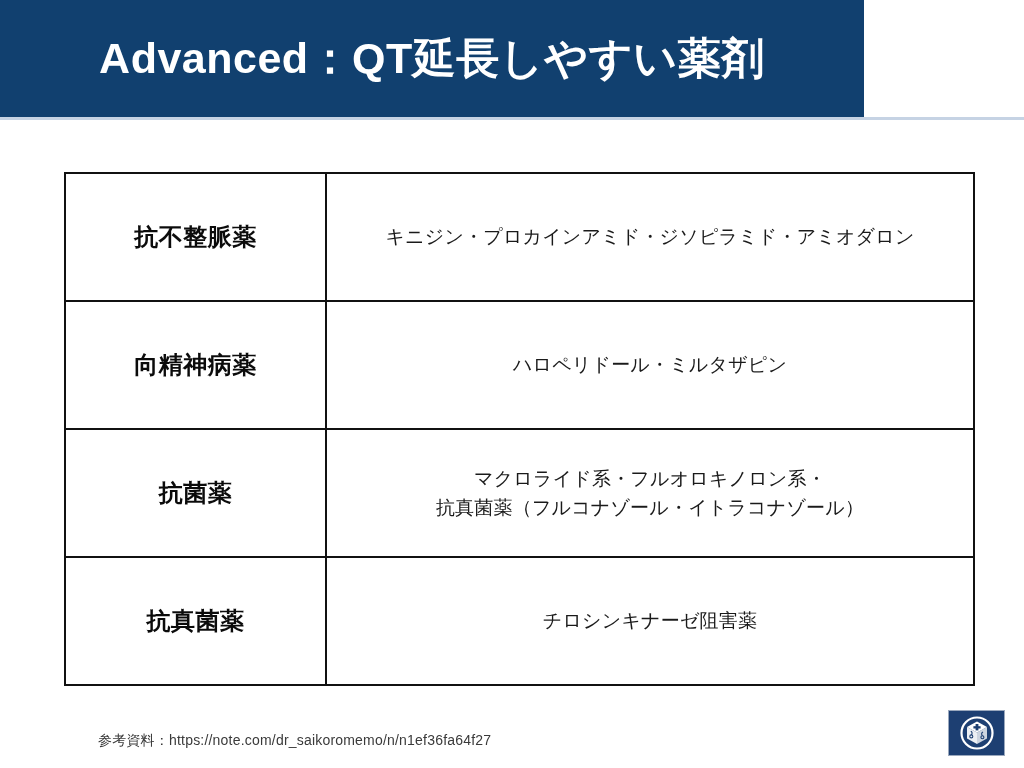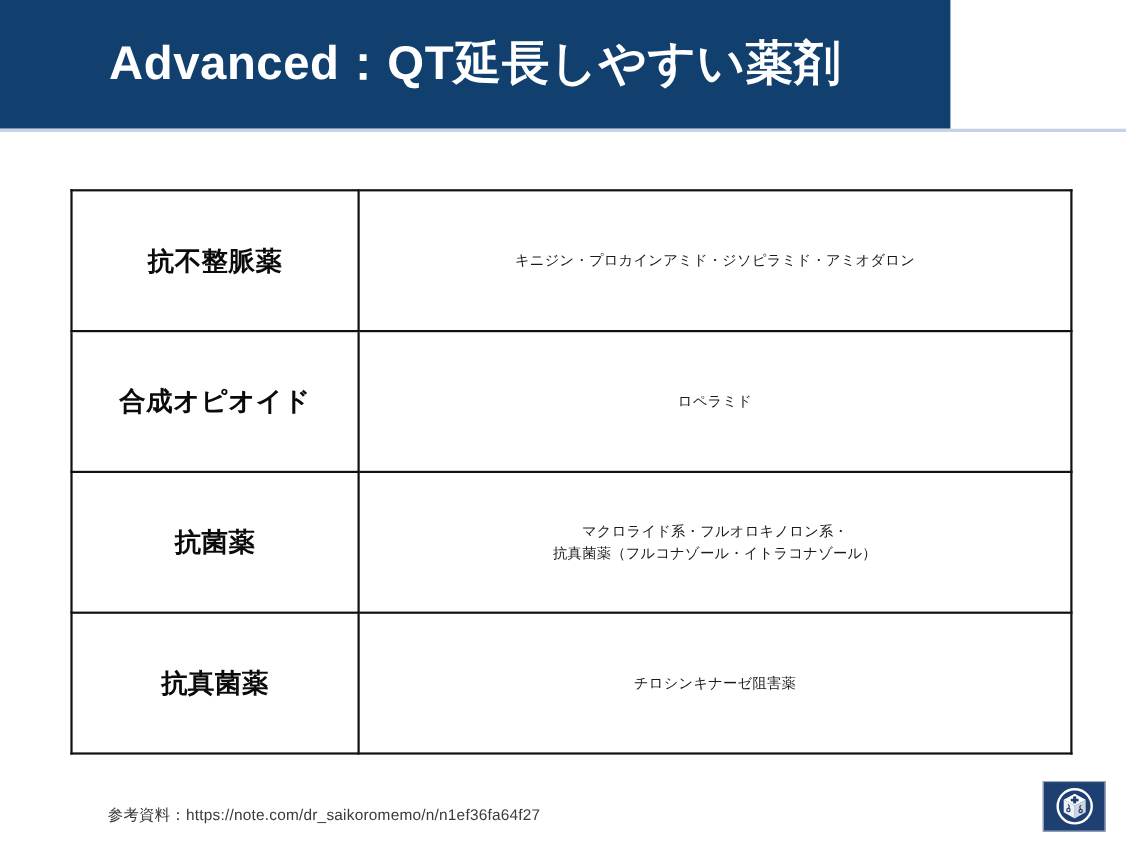--- a/index.html
+++ b/index.html
@@ -69,21 +69,21 @@
     height: 102.8px;
   }
   .cat-cell {
     width: 261px;
     font-size: 24px;
     font-weight: bold;
     color: #0b0b0b;
     letter-spacing: 0.5px;
   }
   .drugs-cell {
-    font-size: 13px;
+    font-size: 19px;
     font-weight: normal;
     color: #1a1a1a;
     line-height: 1.55;
     letter-spacing: 0.2px;
   }
   .drugs-cell .line {
     display: block;
   }
 
   
@@ -126,23 +126,23 @@
 
 <table class="drug-table">
   <tbody>
     <tr>
       <td class="cat-cell">抗不整脈薬</td>
       <td class="drugs-cell">
         <span class="line">キニジン・プロカインアミド・ジソピラミド・アミオダロン</span>
       </td>
     </tr>
     <tr>
-      <td class="cat-cell">合成オピオイド</td>
+      <td class="cat-cell">向精神病薬</td>
       <td class="drugs-cell">
-        <span class="line">ロペラミド</span>
+        <span class="line">ハロペリドール・ミルタザピン</span>
       </td>
     </tr>
     <tr>
       <td class="cat-cell">抗菌薬</td>
       <td class="drugs-cell">
         <span class="line">マクロライド系・フルオロキノロン系・</span>
         <span class="line">抗真菌薬（フルコナゾール・イトラコナゾール）</span>
       </td>
     </tr>
     <tr>

